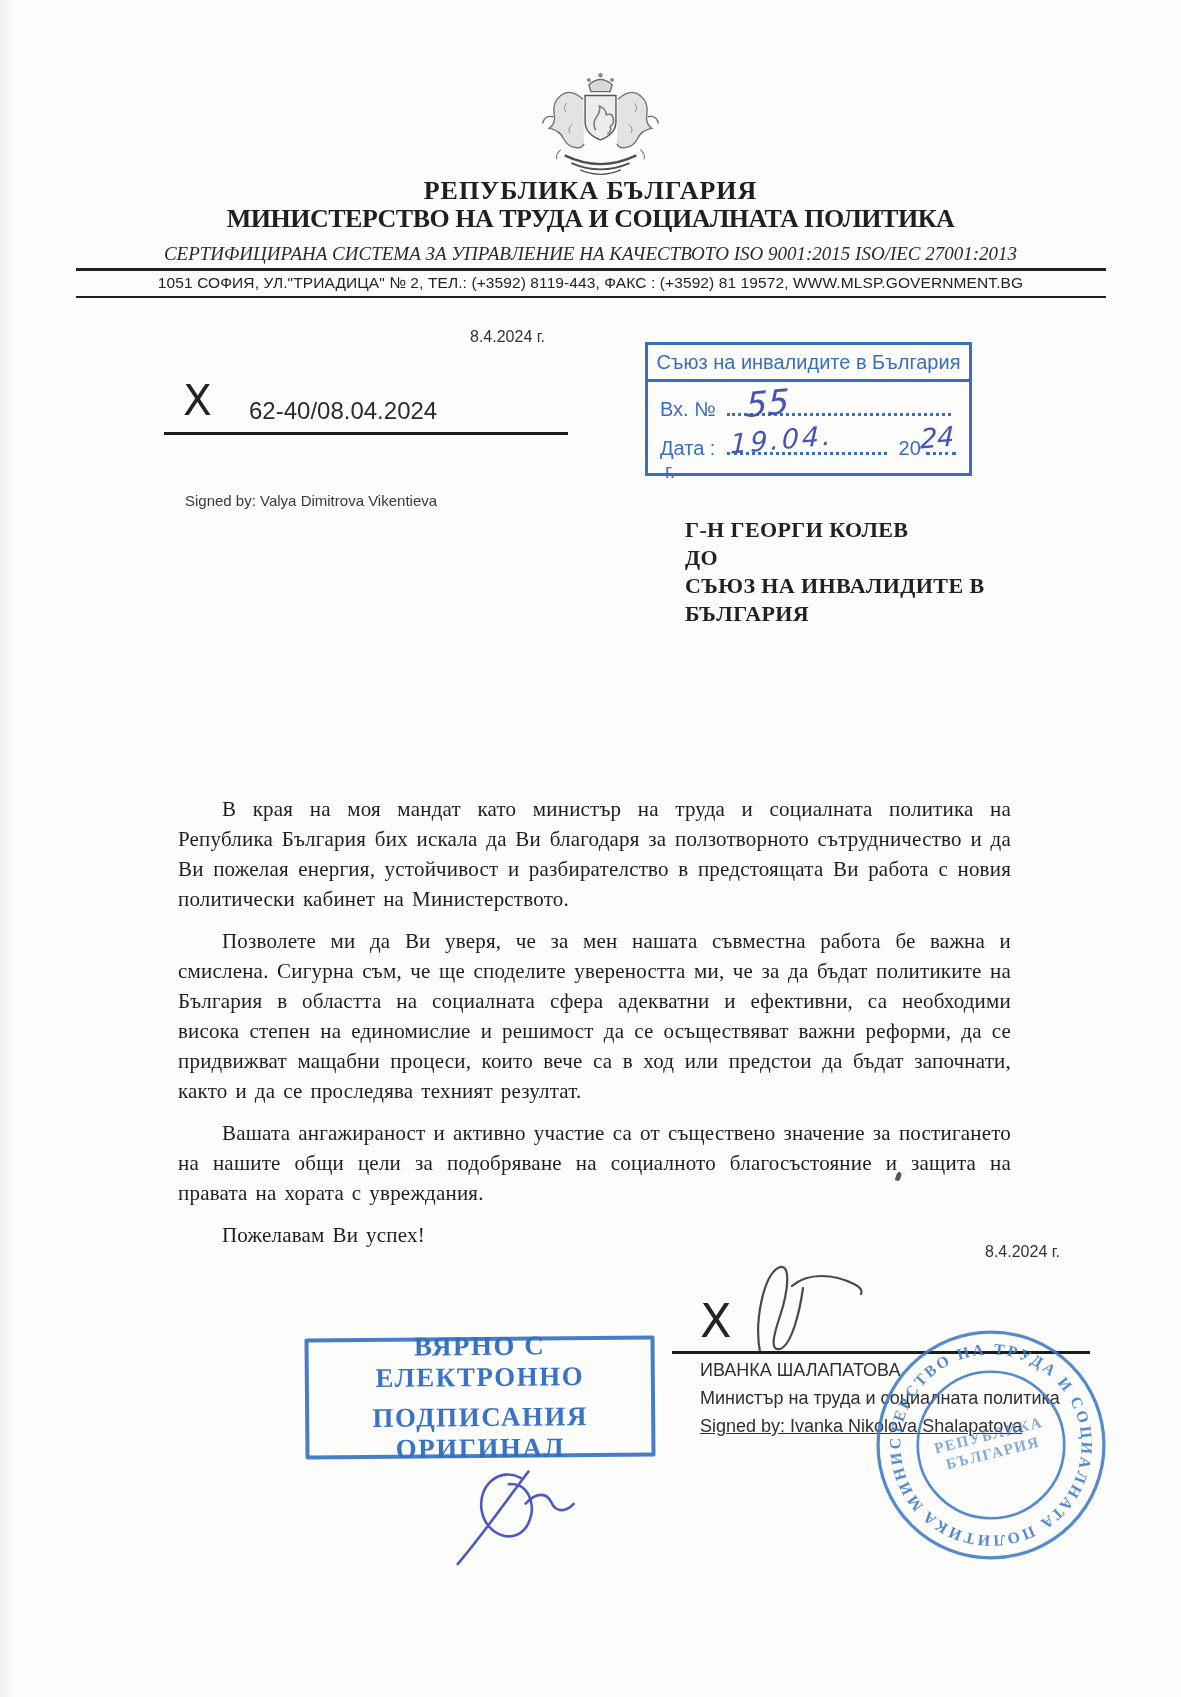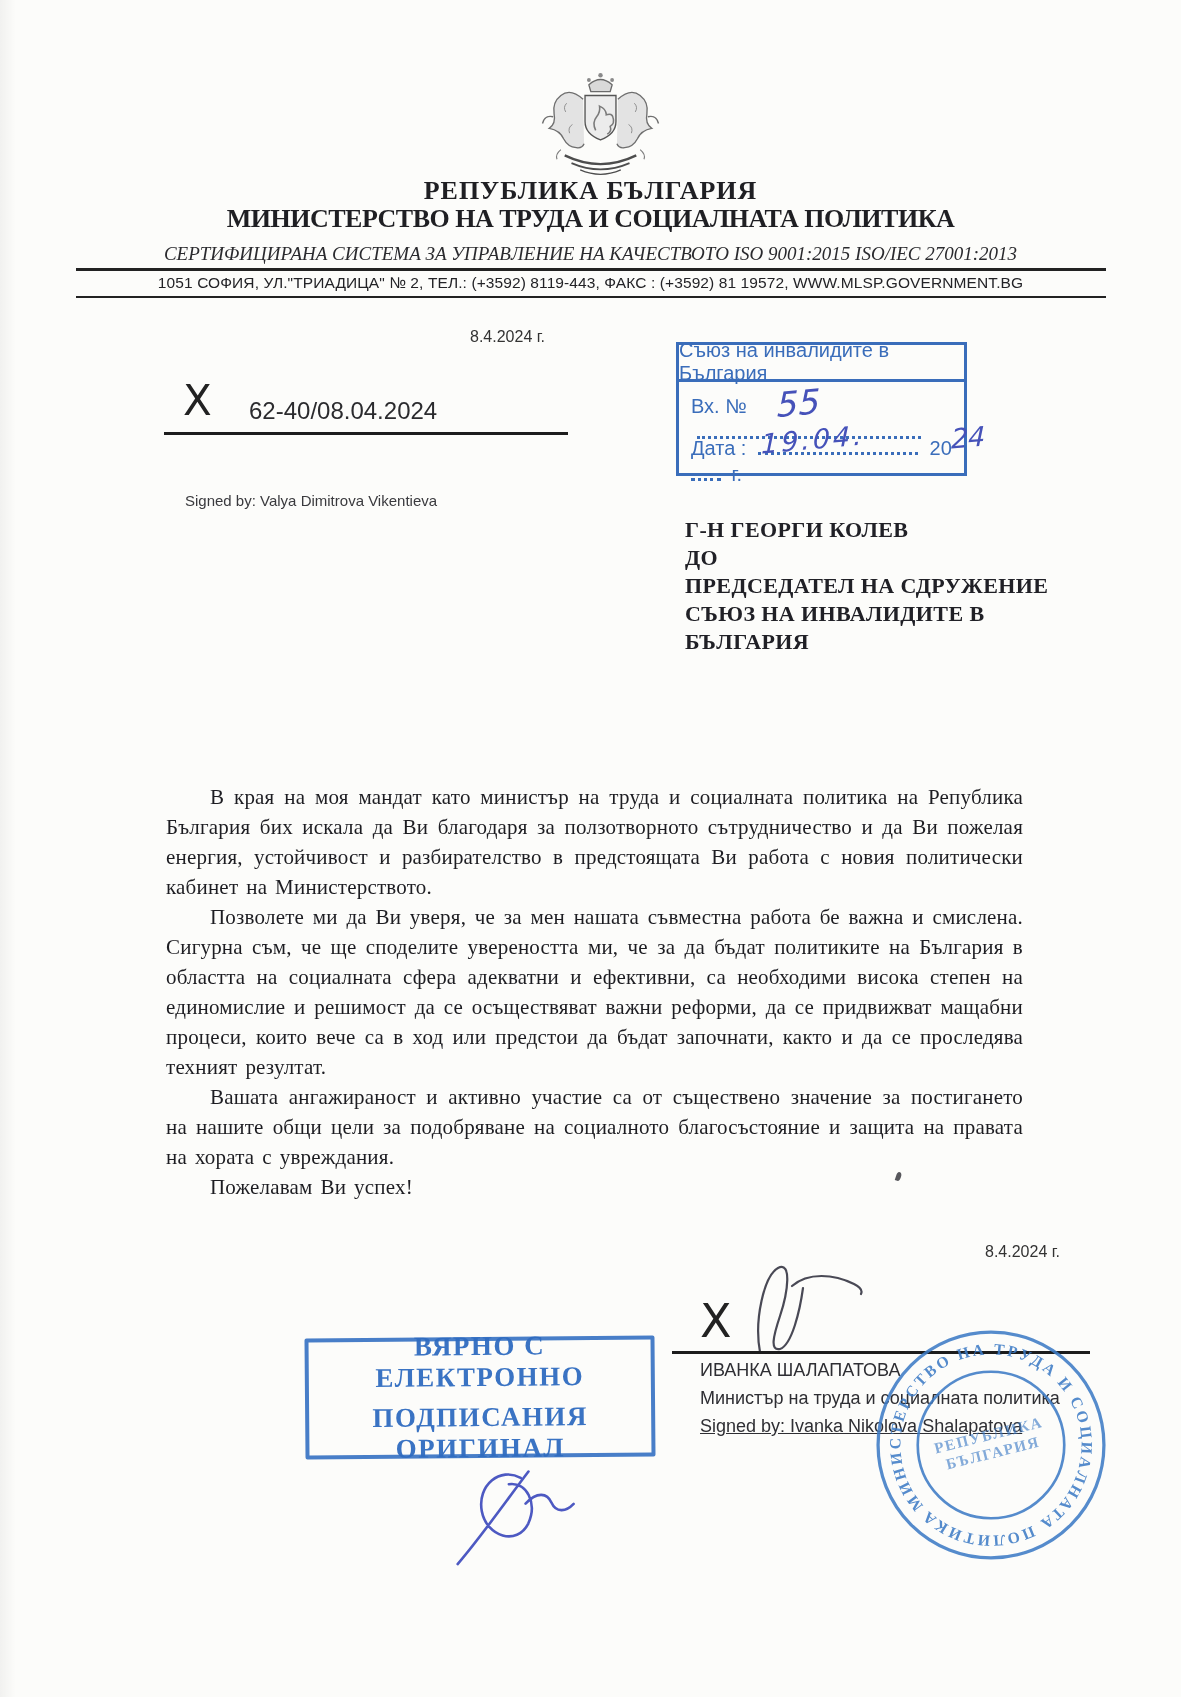--- a/index.html
+++ b/index.html
@@ -24,21 +24,21 @@
   .sans{font-family:"Liberation Sans",sans-serif;}
   .date-top{left:470px;top:328px;font-size:16px;color:#333;}
   .date-bottom{left:985px;top:1243px;font-size:16px;color:#333;}
   .xmark{font-family:"DejaVu Sans",sans-serif;color:#222;line-height:1;}
   .xmark-top{left:183px;top:380px;font-size:42px;}
   .ref-number{left:237px;top:397px;font-size:24px;color:#2b2b2e;margin-left:12px;}
   .sig-rule-top{left:164px;top:432px;width:404px;height:3px;background:#1d1d1d;}
   .signedby-top{left:185px;top:492px;font-size:15px;color:#3a3a3e;}
   
   .in-stamp{
-    left:676px;top:342px;width:291px;height:134px;box-sizing:border-box;
+    left:645px;top:342px;width:327px;height:134px;box-sizing:border-box;
     border:3px solid var(--stamp-blue,#2c63b6);
     font-family:"Liberation Sans",sans-serif;color:var(--stamp-blue,#2c63b6);
     opacity:.93;
   }
   .in-stamp .title-row{
     height:37px;box-sizing:border-box;border-bottom:3px solid var(--stamp-blue,#2c63b6);
     display:flex;align-items:center;justify-content:center;font-size:20px;
   }
   .in-row{position:relative;margin:13px 0 0 12px;font-size:20px;height:26px;}
   .dotlead{display:inline-block;border-bottom:3px dotted var(--stamp-blue,#2c63b6);height:18px;vertical-align:baseline;}
@@ -51,21 +51,21 @@
   .hand-24{left:260px;top:-12px;font-size:27px;}
   
   .recipient{left:685px;top:516px;font-weight:700;font-size:22px;line-height:28px;letter-spacing:0.4px;color:#202026;}
   
   .salutation{left:210px;top:740px;font-weight:700;font-size:23px;letter-spacing:0.3px;color:#1d1d22;}
   .body-block{
     left:166px;top:782px;width:857px;
     font-size:21px;line-height:30px;text-align:justify;
     letter-spacing:0.2px;word-spacing:2.5px;color:#1d1d22;
   }
-  .body-block p{margin:0;text-indent:44px;}
+  .body-block p{margin:12px;text-indent:44px;}
   
   .xmark-bottom{left:700px;top:1298px;font-size:46px;}
   .sig-rule-bottom{left:672px;top:1351px;width:418px;height:3px;background:#1c1c1c;}
   .closer{left:700px;font-size:18px;color:#2e2e33;}
   .closer-name{top:1360px;}
   .closer-title{top:1388px;}
   .closer-signed{top:1416px;text-decoration:underline;}
   
   .cert-stamp{
     left:305px;top:1337px;width:350px;height:121px;box-sizing:border-box;
@@ -138,21 +138,20 @@
       <span class="dotlead" style="width:30px;"></span>
       <span style="margin-left:5px;">г.</span>
       <span class="hand hand-1904">19.04.</span>
       <span class="hand hand-24">24</span>
     </div>
   </div>
 
   <div class="abs recipient">
     <div>Г-Н ГЕОРГИ КОЛЕВ</div>
     <div>ДО</div>
-    <div>ПРЕДСЕДАТЕЛ НА СДРУЖЕНИЕ</div>
     <div>СЪЮЗ НА ИНВАЛИДИТЕ В</div>
     <div>БЪЛГАРИЯ</div>
   </div>
 
   <div class="abs body-block">
     <p>В края на моя мандат като министър на труда и социалната политика на Република България бих искала да Ви благодаря за ползотворното сътрудничество и да Ви пожелая енергия, устойчивост и разбирателство в предстоящата Ви работа с новия политически кабинет на Министерството.</p>
     <p>Позволете ми да Ви уверя, че за мен нашата съвместна работа бе важна и смислена. Сигурна съм, че ще споделите увереността ми, че за да бъдат политиките на България в областта на социалната сфера адекватни и ефективни, са необходими висока степен на единомислие и решимост да се осъществяват важни реформи, да се придвижват мащабни процеси, които вече са в ход или предстои да бъдат започнати, както и да се проследява техният резултат.</p>
     <p>Вашата ангажираност и активно участие са от съществено значение за постигането на нашите общи цели за подобряване на социалното благосъстояние и защита на правата на хората с увреждания.</p>
     <p>Пожелавам Ви успех!</p>
   </div>

